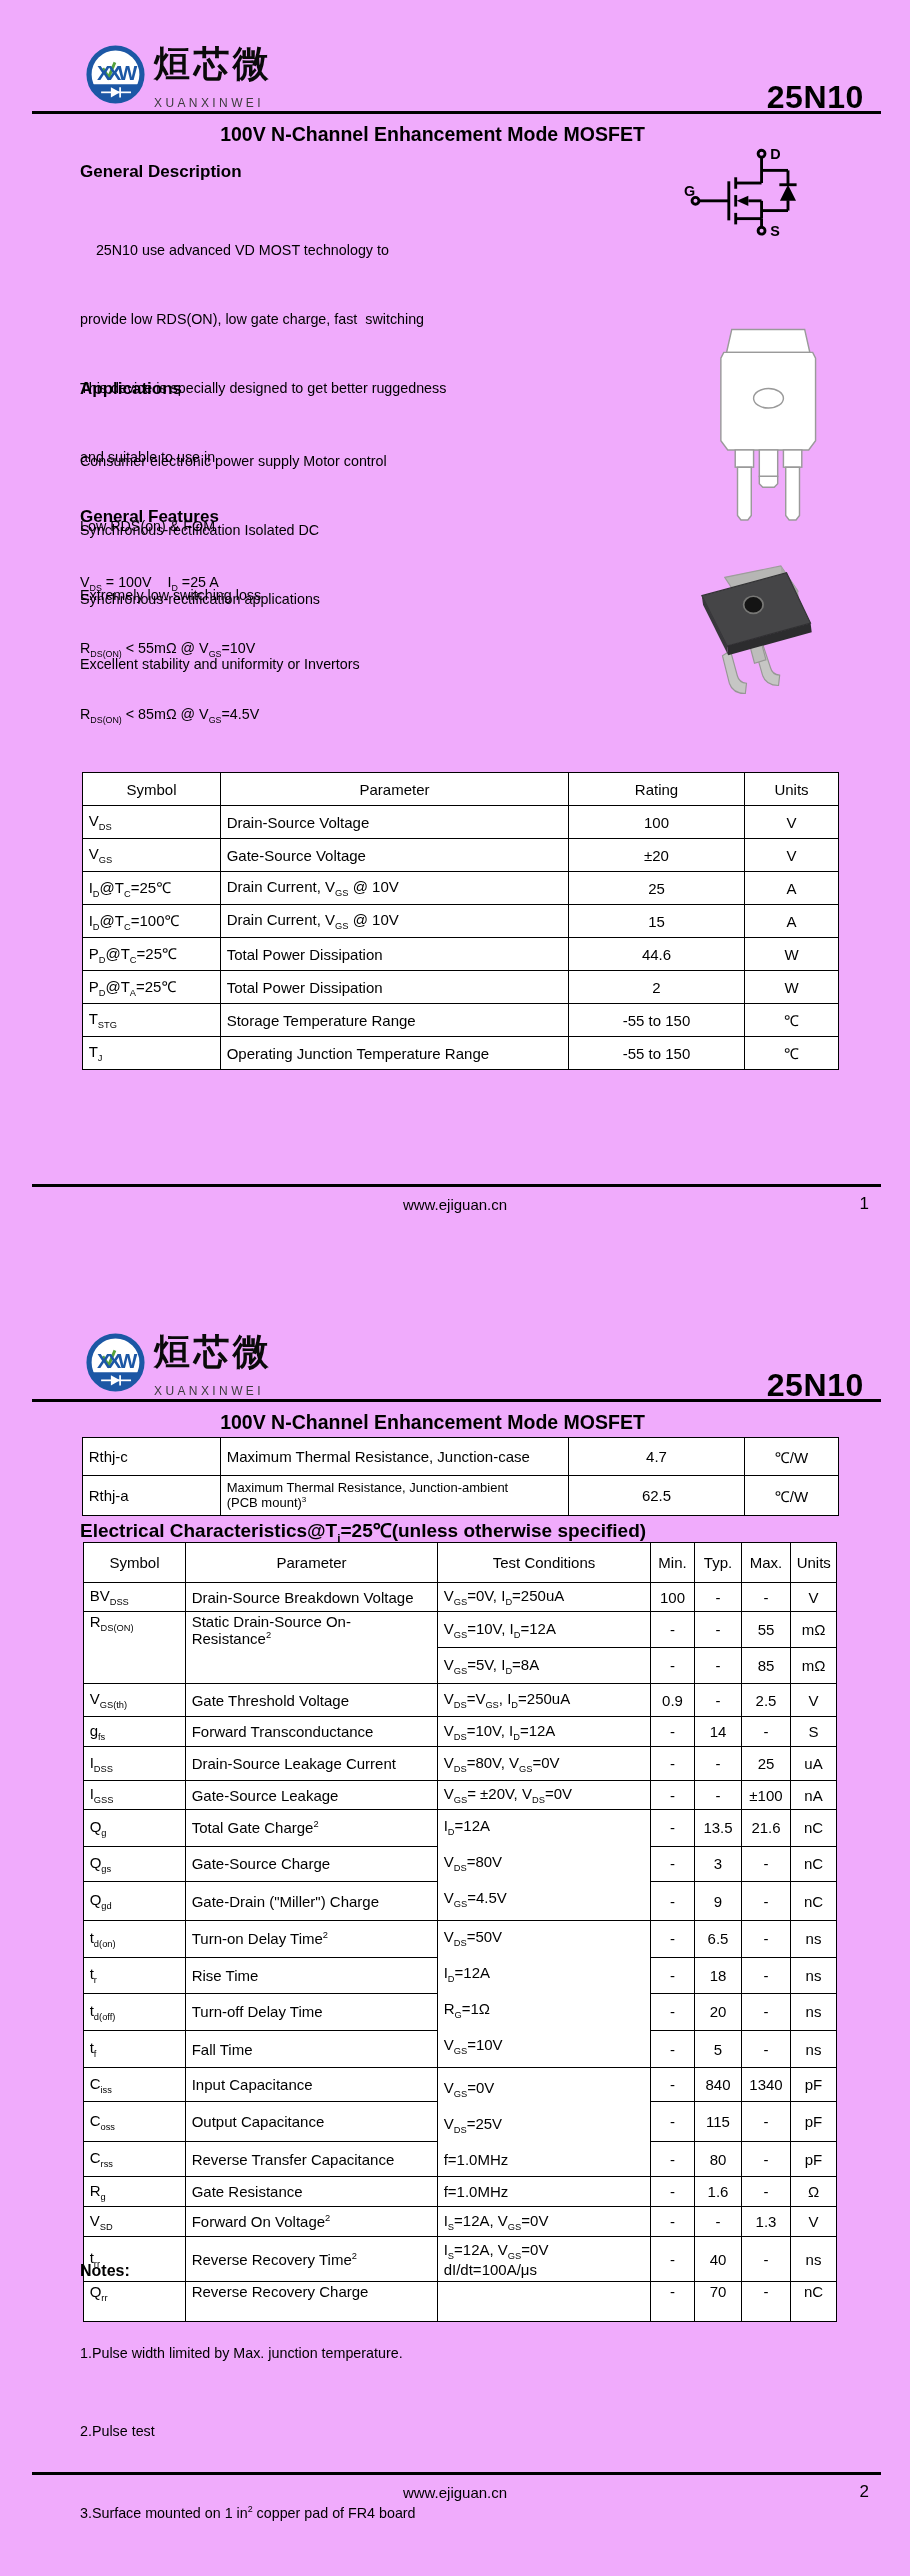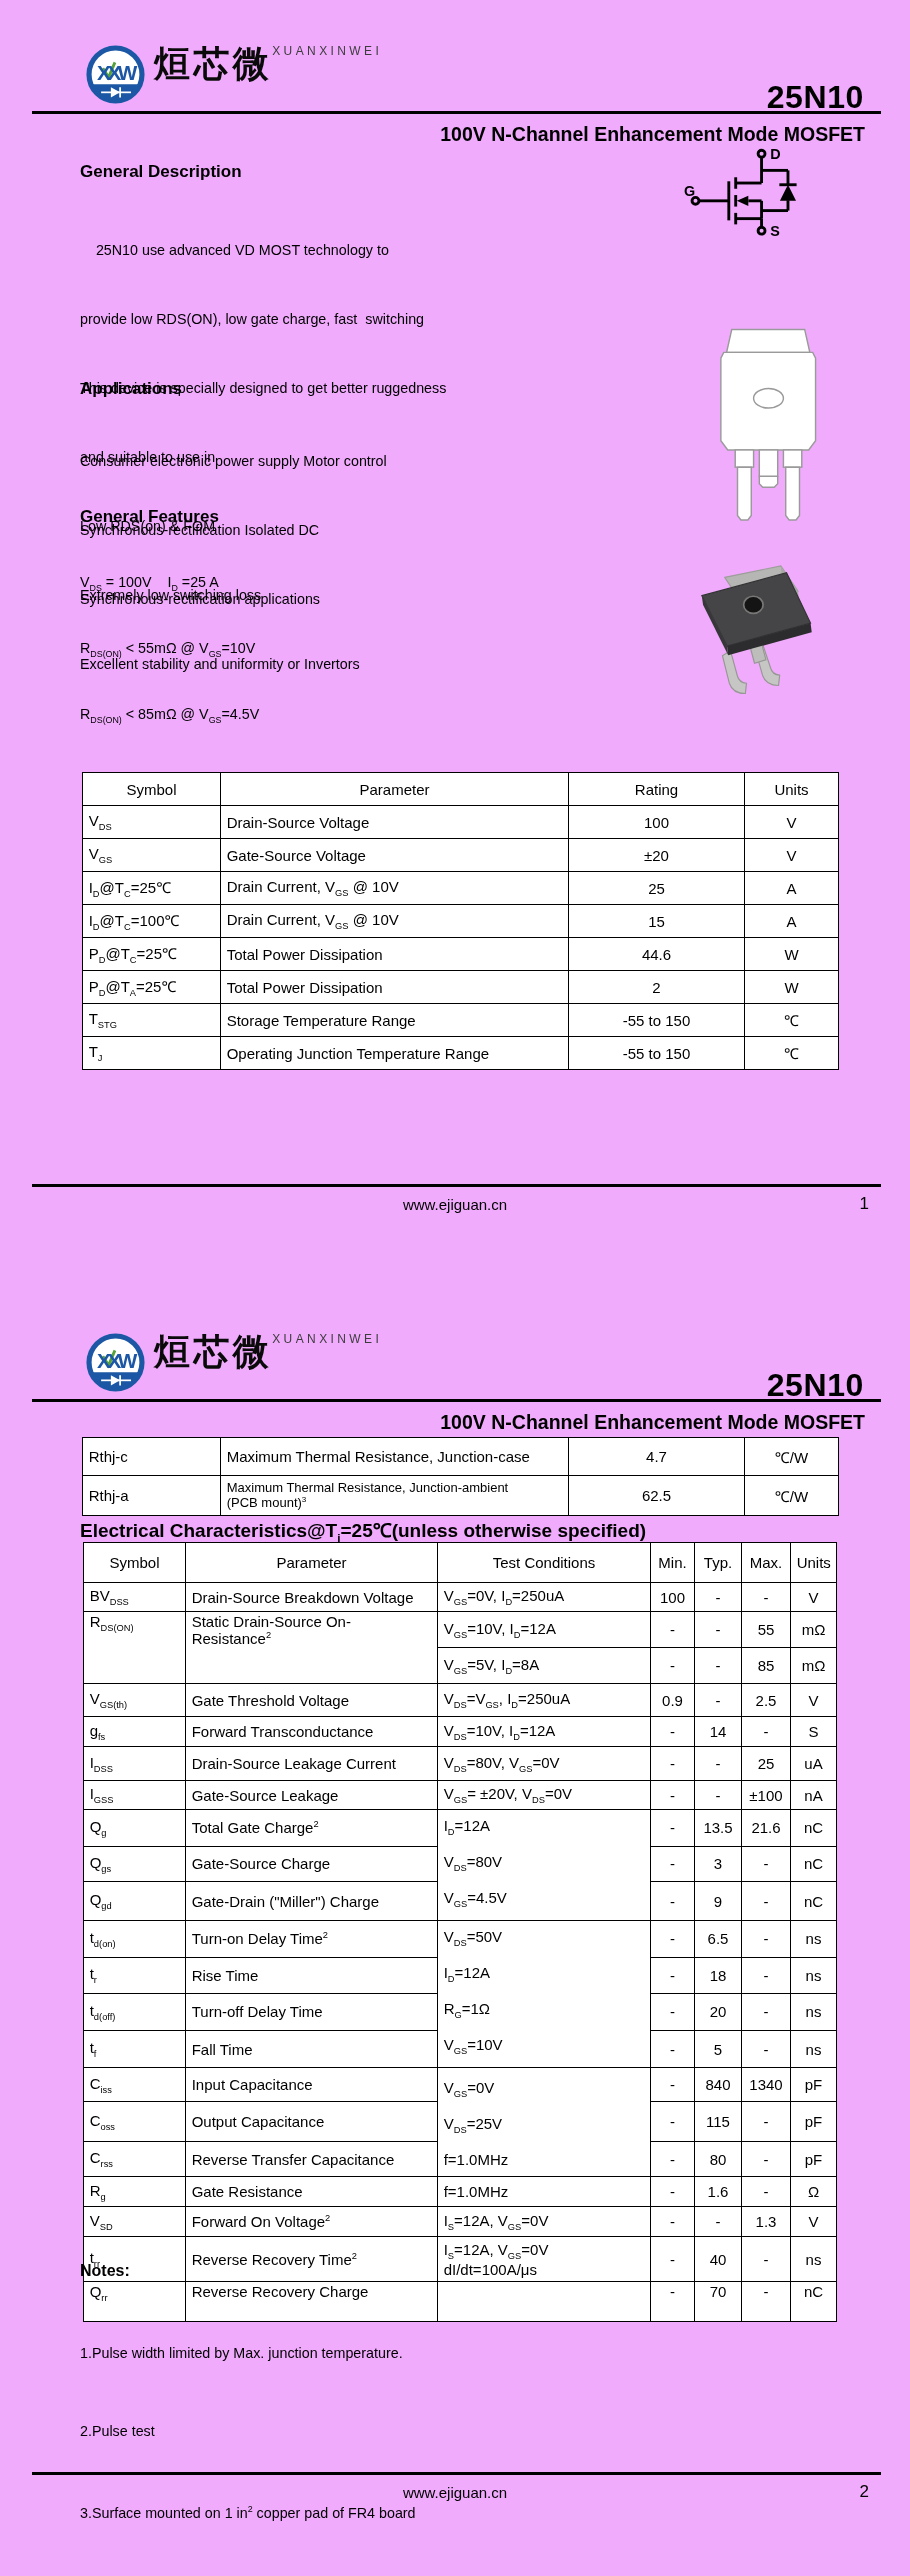--- a/index.html
+++ b/index.html
@@ -6,25 +6,25 @@
   html,body{margin:0;padding:0}
   body{width:910px;height:2576px;position:relative;background:#ffffff;
        font-family:"Liberation Sans",sans-serif;color:#000}
   .page{position:absolute;left:0;width:910px;height:1288px;overflow:hidden;background:#f0abfc}
   #p1{top:0}
   #p2{top:1288px}
   .rule{position:absolute;left:32px;width:849px;height:2.9px;background:#000}
   .hdr-rule{top:111px}
   .ftr-rule{top:1184px}
   .logo{position:absolute;left:85px;top:44px;display:flex;align-items:flex-start;gap:8px}
-  .logo-texts{display:flex;flex-direction:row}
+  .logo-texts{display:flex;flex-direction:column}
   .logo-zh{font-size:36px;font-weight:bold;line-height:39px;letter-spacing:3.4px;color:#0a0a0a}
-  .logo-en{font-size:12px;letter-spacing:3.4px;color:#3c3c3c;margin-top:0}
+  .logo-en{font-size:12px;letter-spacing:3.4px;color:#3c3c3c;margin-top:13px}
   .partnum{position:absolute;right:46px;top:79px;font-size:32px;font-weight:bold;letter-spacing:0.6px}
-  .subtitle{position:absolute;left:0;right:45px;top:123px;text-align:right;font-size:19.5px;font-weight:bold}
+  .subtitle{position:absolute;left:0;right:45px;top:123px;text-align:center;font-size:19.5px;font-weight:bold}
   .h2{position:absolute;left:80px;font-size:17px;font-weight:bold}
   .lines{position:absolute;left:80px;font-size:14.3px;line-height:23px;white-space:pre-wrap}
   .lines div{white-space:pre-wrap}
   .features{line-height:20px}
   .sect-title{position:absolute;left:80px;font-size:19px;font-weight:bold;white-space:pre}
   table.dt{border-collapse:collapse;table-layout:fixed;position:absolute;background:#fff}
   .dt td,.dt th{border:1.7px solid #000;font-size:15px;font-weight:normal;padding:1.1px 5.7px;
       vertical-align:middle;white-space:pre-wrap;text-align:left;overflow:hidden}
   .dt th{text-align:center}
   .dt .c{text-align:center}

